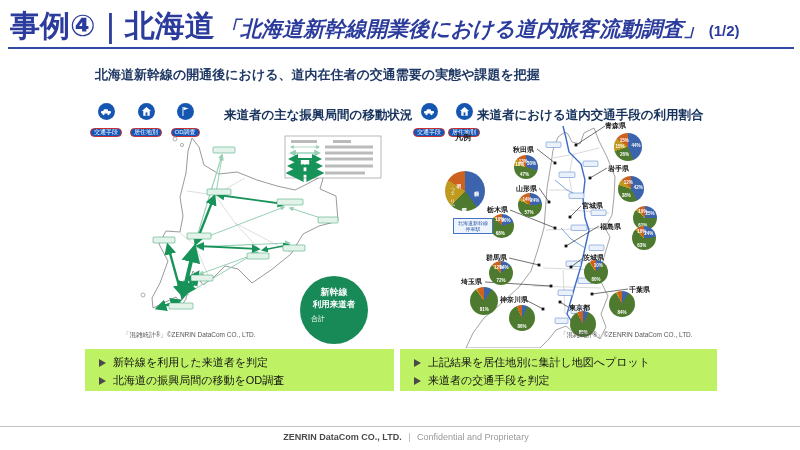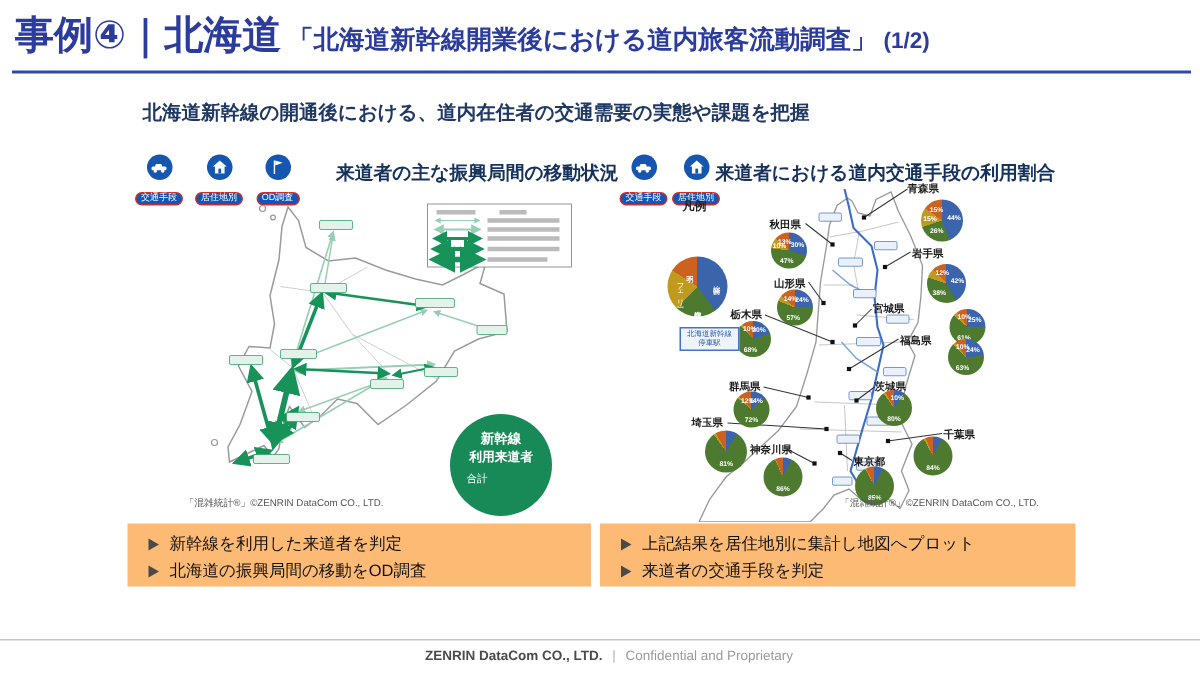--- a/index.html
+++ b/index.html
@@ -1,21 +1,21 @@
 <!DOCTYPE html>
 <html><head>
 <meta charset="utf-8">
 <style>
   html,body{margin:0;padding:0;background:#fff;}
   .slide{position:relative;width:800px;height:450px;background:#fff;overflow:hidden;
          font-family:"Liberation Sans","DejaVu Sans",sans-serif;}
   
   .title{position:absolute;left:10px;top:6px;white-space:nowrap;color:#2c3c9c;font-weight:bold;}
-  .title .t1{font-size:26px;}
-  .title .t2{font-size:17px;}
+  .title .t1{font-size:30px;}
+  .title .t2{font-size:21px;font-style:italic;}
   .title .t3{font-size:15px;}
   .title-rule{position:absolute;left:8px;right:6px;top:47px;border-top:2px solid #2e4aa5;}
   .subtitle{position:absolute;left:95px;top:66px;font-size:13px;color:#1f3864;font-weight:600;}
   
   .tag{position:absolute;top:103px;width:40px;text-align:center;}
   .tag-circle{width:17px;height:17px;border-radius:50%;background:#1557b0;margin:0 auto;
               display:flex;align-items:center;justify-content:center;}
   .tag-circle svg{display:block;}
   .tag-pill{display:inline-block;margin-top:2px;background:#1456b8;border:1px solid #c63030;
             color:#fff;font-size:6px;line-height:7px;padding:0 3px;border-radius:5px;white-space:nowrap;}
@@ -34,21 +34,21 @@
   #pie-layer{position:absolute;left:403px;top:118px;width:320px;height:230px;pointer-events:none;}
   .pie{position:absolute;border-radius:50%;}
   .pct{position:absolute;font-size:4.5px;font-weight:bold;color:#fff;transform:translate(-50%,-50%);white-space:nowrap;}
   .slice-name{position:absolute;font-size:5px;color:#fff;transform:translate(-50%,-50%);
               writing-mode:vertical-rl;letter-spacing:0;white-space:nowrap;}
   .pref-label{position:absolute;font-size:7px;font-weight:bold;color:#1a1a1a;white-space:nowrap;}
   .legend-title{position:absolute;left:455px;top:132px;font-size:8px;font-weight:bold;color:#222;}
   .station-note{position:absolute;left:453px;top:218px;width:38px;border:1px solid #4472c4;background:#eef4fc;
                 color:#2a56a8;font-size:5px;line-height:6px;text-align:center;padding:1px 0;}
   
-  .bullet-box{position:absolute;top:349px;height:42px;background:#fdba74;box-sizing:border-box;padding:6px 6px 0 14px;}
+  .bullet-box{position:absolute;top:349px;height:42px;background:#bef264;box-sizing:border-box;padding:6px 6px 0 14px;}
   .bullet-row{display:flex;align-items:center;margin-bottom:3px;}
   .bullet-arrow{width:0;height:0;border-left:7px solid #4a4a4a;border-top:4px solid transparent;
                 border-bottom:4px solid transparent;margin-right:7px;flex:none;}
   .bullet-text{font-size:11px;color:#111;white-space:nowrap;}
   
   .source{position:absolute;left:72px;top:397px;font-size:7.5px;line-height:10px;color:#888;}
   .footer-rule{position:absolute;left:0;right:0;top:426px;border-top:1px solid #c4c4c4;}
   .footer{position:absolute;left:12px;right:0;top:432px;text-align:center;font-size:9px;white-space:nowrap;}
   .footer .fc{font-weight:bold;color:#4a4a4a;}
   .footer .fs{color:#b0b0b0;margin:0 4px;}

